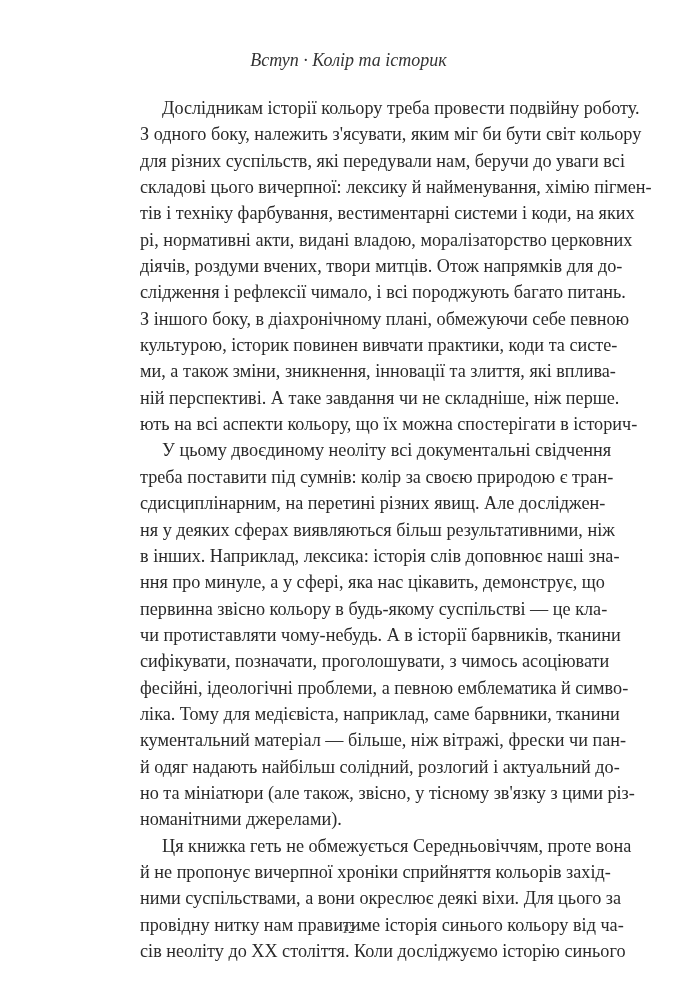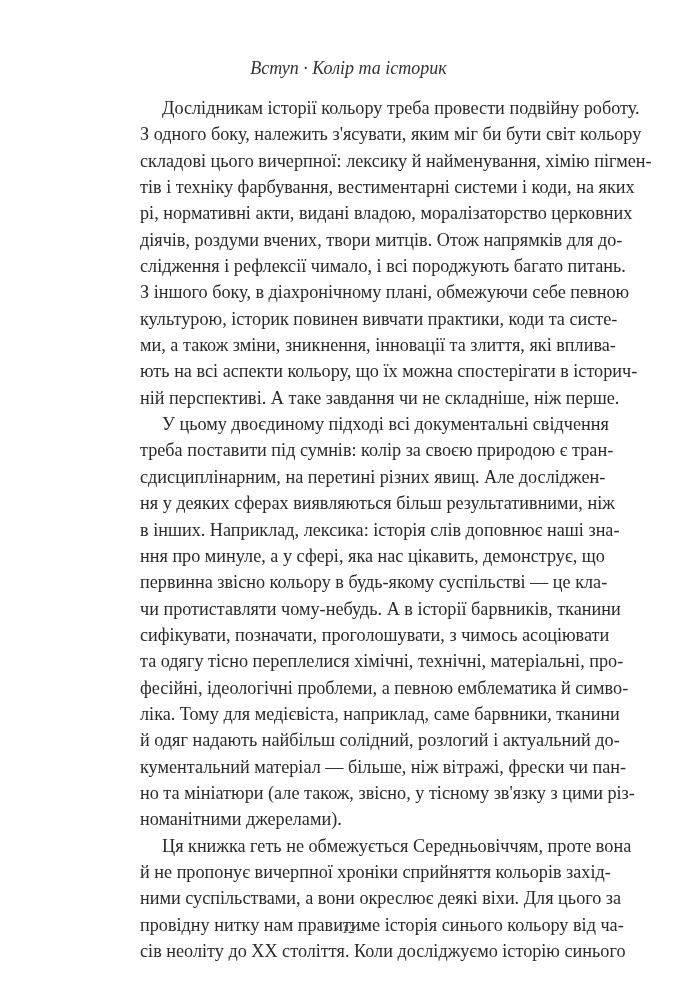--- a/index.html
+++ b/index.html
@@ -1,59 +1,59 @@
 <!DOCTYPE html>
 <html><head>
 <meta charset="utf-8">
 <style>
   html, body { margin:0; padding:0; background:#ffffff; }
   body { width:697px; height:1000px; position:relative; overflow:hidden;
          font-family:"DejaVu Serif", "Liberation Serif", serif; color:#2a2a2a; }
-  .header { position:absolute; top:58px; left:0; width:697px; text-align:center;
+  .header { position:absolute; top:50px; left:0; width:697px; text-align:center;
             font-family:"Liberation Serif", serif; font-style:italic; font-size:18px; color:#333; }
   .text { position:absolute; top:95px; left:140px; width:450px; }
   .line { height:26.35px; line-height:26.35px; font-family:"Liberation Serif", serif;
           font-size:18.2px; white-space:nowrap; text-align:justify; text-align-last:justify; }
   .line.indent { padding-left:22px; }
   .line.last { text-align-last:left; }
   .pagenum { position:absolute; top:921px; left:0; width:697px; text-align:center;
              font-family:"Liberation Serif", serif; font-style:italic; font-size:13px; color:#333; }
 </style>
 </head>
 <body>
 
 <div class="header">Вступ · Колір та історик</div>
 
 <div class="text" id="text-body">
     <div class="line indent">Дослідникам історії кольору треба провести подвійну роботу.</div>
     <div class="line">З одного боку, належить з'ясувати, яким міг би бути світ кольору</div>
+    <div class="line">для різних суспільств, які передували нам, беручи до уваги всі</div>
     <div class="line">складові цього вичерпної: лексику й найменування, хімію пігмен-</div>
     <div class="line">тів і техніку фарбування, вестиментарні системи і коди, на яких</div>
     <div class="line">рі, нормативні акти, видані владою, моралізаторство церковних</div>
     <div class="line">діячів, роздуми вчених, твори митців. Отож напрямків для до-</div>
     <div class="line">слідження і рефлексії чимало, і всі породжують багато питань.</div>
     <div class="line">З іншого боку, в діахронічному плані, обмежуючи себе певною</div>
     <div class="line">культурою, історик повинен вивчати практики, коди та систе-</div>
     <div class="line">ми, а також зміни, зникнення, інновації та злиття, які вплива-</div>
+    <div class="line last">ній перспективі. А таке завдання чи не складніше, ніж перше.</div>
     <div class="line">ють на всі аспекти кольору, що їх можна спостерігати в історич-</div>
-    <div class="line last">ній перспективі. А таке завдання чи не складніше, ніж перше.</div>
-    <div class="line indent">У цьому двоєдиному підході всі документальні свідчення</div>
+    <div class="line indent">У цьому двоєдиному неоліту всі документальні свідчення</div>
     <div class="line">треба поставити під сумнів: колір за своєю природою є тран-</div>
     <div class="line">сдисциплінарним, на перетині різних явищ. Але досліджен-</div>
     <div class="line">ня у деяких сферах виявляються більш результативними, ніж</div>
     <div class="line">в інших. Наприклад, лексика: історія слів доповнює наші зна-</div>
     <div class="line">ння про минуле, а у сфері, яка нас цікавить, демонструє, що</div>
     <div class="line">первинна звісно кольору в будь-якому суспільстві — це кла-</div>
     <div class="line">чи протиставляти чому-небудь. А в історії барвників, тканини</div>
     <div class="line">сифікувати, позначати, проголошувати, з чимось асоціювати</div>
-    <div class="line">та одягу тісно переплелися хімічні, технічні, матеріальні, про-</div>
     <div class="line">фесійні, ідеологічні проблеми, а певною емблематика й симво-</div>
     <div class="line">ліка. Тому для медієвіста, наприклад, саме барвники, тканини</div>
+    <div class="line">кументальний матеріал — більше, ніж вітражі, фрески чи пан-</div>
     <div class="line">й одяг надають найбільш солідний, розлогий і актуальний до-</div>
-    <div class="line">кументальний матеріал — більше, ніж вітражі, фрески чи пан-</div>
     <div class="line">но та мініатюри (але також, звісно, у тісному зв'язку з цими різ-</div>
     <div class="line last">номанітними джерелами).</div>
     <div class="line indent">Ця книжка геть не обмежується Середньовіччям, проте вона</div>
     <div class="line">й не пропонує вичерпної хроніки сприйняття кольорів захід-</div>
     <div class="line">ними суспільствами, а вони окреслює деякі віхи. Для цього за</div>
     <div class="line">провідну нитку нам правитиме історія синього кольору від ча-</div>
     <div class="line">сів неоліту до XX століття. Коли досліджуємо історію синього</div>
   </div>
 
 <div class="pagenum">· 12 ·</div>

